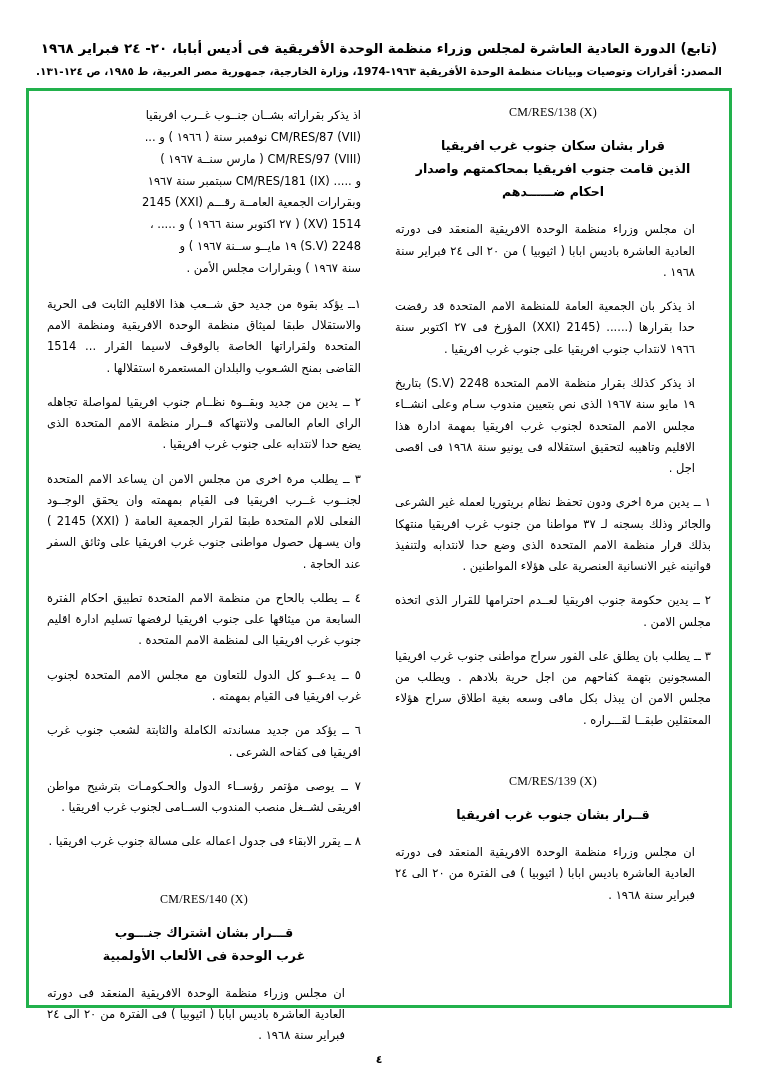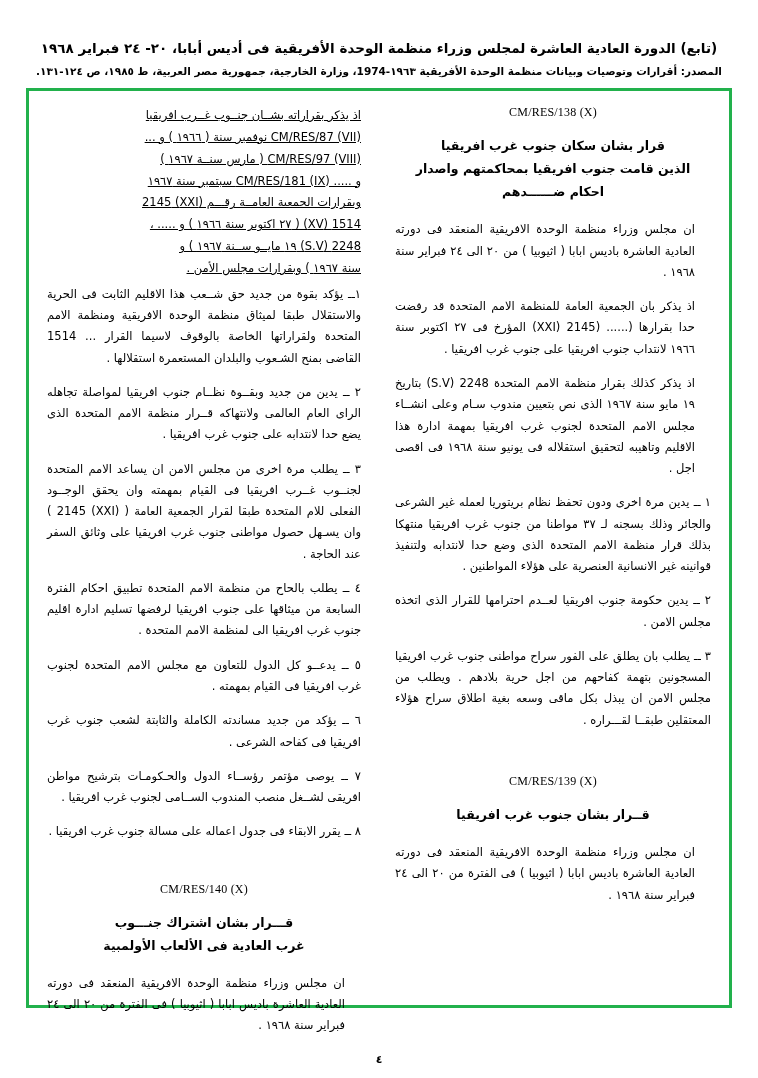--- a/index.html
+++ b/index.html
@@ -100,23 +100,22 @@
     text-align: justify;
     text-align-last: right;
     margin: 0 0 13px 0;
     direction: rtl;
   }
   .mixed {
     font-size: 11.5px;
     line-height: 1.9;
     text-align: justify;
     text-align-last: right;
-    margin: 0 0 4px 0;
-    direction: rtl;
-    text-decoration: underline;
+    margin: 0 0 14px 0;
+    direction: rtl;
   }
   .spacer-lg { height: 26px; }
   .page-number {
     position: absolute;
     bottom: 12px;
     left: 0;
     right: 0;
     text-align: center;
     font-size: 11px;
     font-weight: bold;
@@ -182,21 +181,21 @@
         <div class="para-num">٥ ــ يدعــو كل الدول للتعاون مع مجلس الامم المتحدة لجنوب غرب افريقيا فى القيام بمهمته .</div>
         <div class="para-num">٦ ــ يؤكد من جديد مساندته الكاملة والثابتة لشعب جنوب غرب افريقيا فى كفاحه الشرعى .</div>
         <div class="para-num">٧ ــ يوصى مؤتمر رؤســاء الدول والحـكومـات بترشيح مواطن افريقى لشــغل منصب المندوب الســامى لجنوب غرب افريقيا .</div>
         <div class="para-num">٨ ــ يقرر الابقاء فى جدول اعماله على مسالة جنوب غرب افريقيا .</div>
 
         <div class="spacer-lg"></div>
 
         <div class="res-id">CM/RES/140 (X)</div>
         <div class="res-title">
           <div>قـــرار بشان اشتراك جنـــوب</div>
-          <div>غرب العادية فى الألعاب الأولمبية</div>
+          <div>غرب الوحدة فى الألعاب الأولمبية</div>
         </div>
         <div class="para">ان مجلس وزراء منظمة الوحدة الافريقية المنعقد فى دورته العادية العاشرة باديس ابابا ( اثيوبيا ) فى الفترة من ٢٠ الى ٢٤ فبراير سنة ١٩٦٨ .</div>
 
       </div>
 
     </div>
   </div>
 
   <div class="page-number">٤</div>
 

